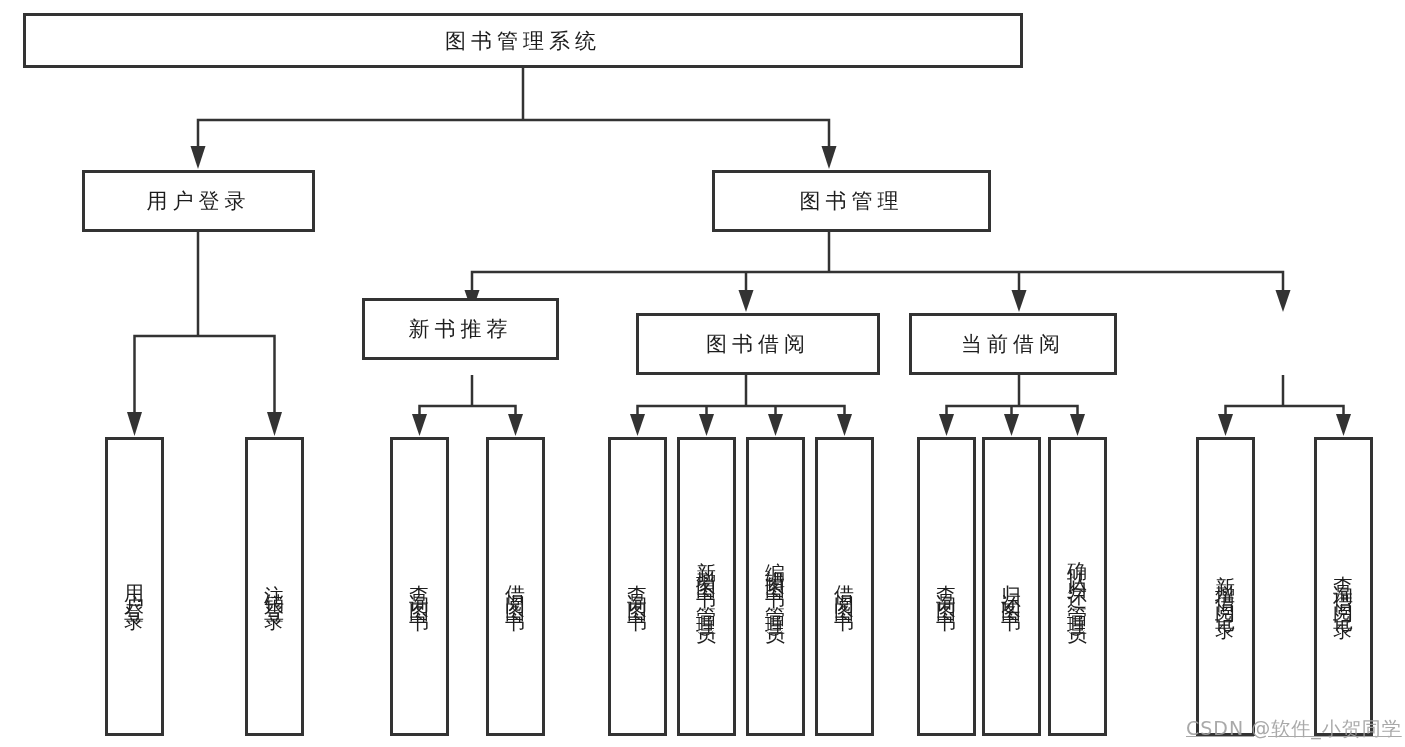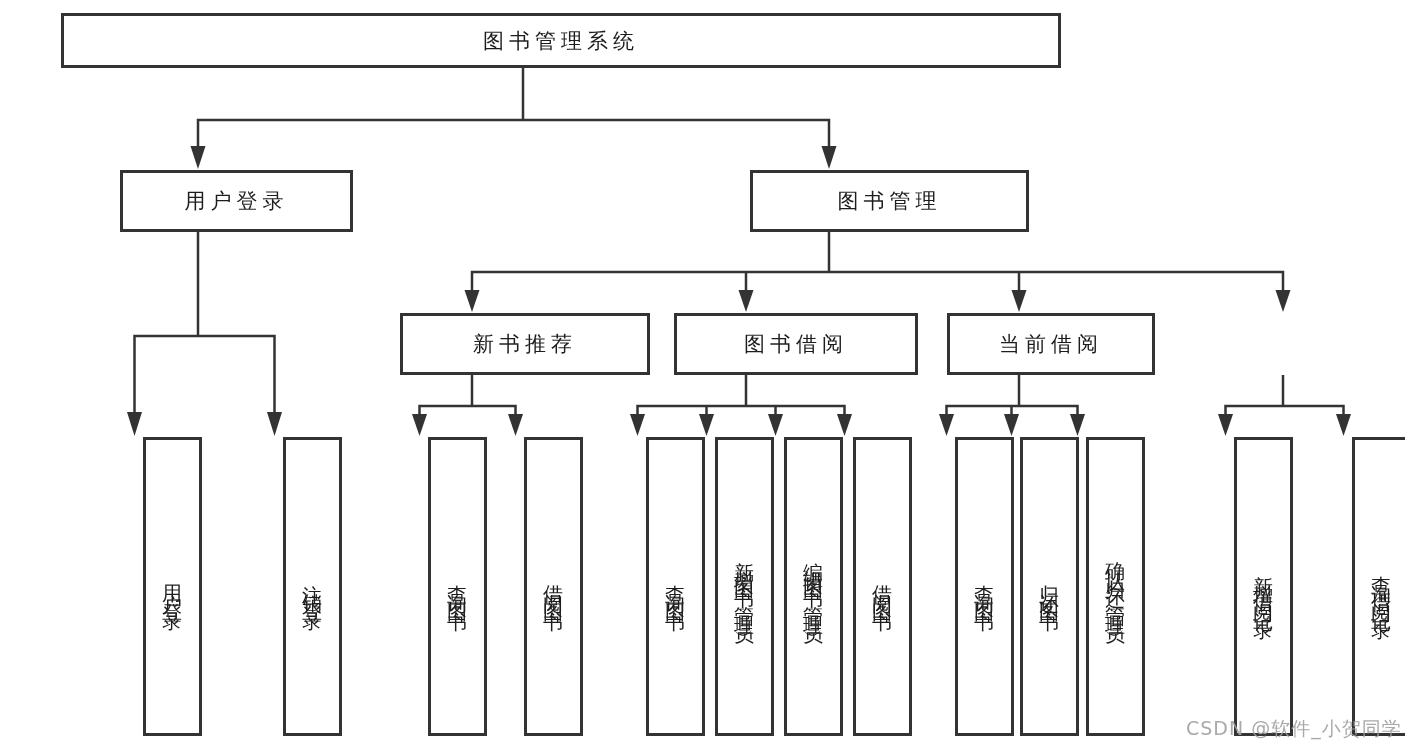--- a/index.html
+++ b/index.html
@@ -28,61 +28,61 @@
   }
   .box{
     position:absolute;
     box-sizing:border-box;
     border:3px solid var(--line);
     background:#ffffff;
     display:flex;
     align-items:center;
     justify-content:center;
     z-index:2;
-    margin-left:38px;
   }
   .box.h span{
     font-size:21px;
     letter-spacing:5px;
     color:var(--text);
     white-space:nowrap;
   }
   .box.v span{
     writing-mode:vertical-rl;
     text-orientation:mixed;
     font-size:20px;
     letter-spacing:9px;
     line-height:1;
     color:var(--text);
     white-space:nowrap;
   }
   
   .n-root{left:23px;top:13px;width:1000px;height:55px;}
   .n-l2a{left:82px;top:170px;width:233px;height:62px;}
   .n-l2b{left:712px;top:170px;width:279px;height:62px;}
-  .n-l3a{left:362px;top:313px;width:250px;height:62px;}
+  .n-l3a{left:362px;top:298px;width:197px;height:62px;}
   .n-l3b{left:636px;top:313px;width:244px;height:62px;}
   .n-l3c{left:909px;top:313px;width:208px;height:62px;}
   .n-l3d{left:1173px;top:313px;width:220px;height:62px;}
   .leaf{top:437px;width:59px;height:299px;}
   .n-g1a{left:105px;}  .n-g1b{left:245px;}
   .n-g2a{left:390px;}  .n-g2b{left:486px;}
   .n-g3a{left:608px;}  .n-g3b{left:677px;}  .n-g3c{left:746px;}  .n-g3d{left:815px;}
   .n-g4a{left:917px;}  .n-g4b{left:982px;}  .n-g4c{left:1048px;}
   .n-g5a{left:1196px;} .n-g5b{left:1314px;}
   #watermark{
     position:absolute;
     left:1186px;
     top:716px;
     font-size:19px;
     letter-spacing:1px;
     color:var(--wm);
     opacity:0.9;
     z-index:5;
     white-space:nowrap;
+    text-decoration:underline;
   }
   .edge{stroke:var(--line);stroke-width:2.5;fill:none;}
   .arrow{fill:var(--line);stroke:none;}
 </style>
 </head>
 <body>
 
 <div id="canvas">
 
   <svg id="edges" viewBox="0 0 1405 747" xmlns="http://www.w3.org/2000/svg">

